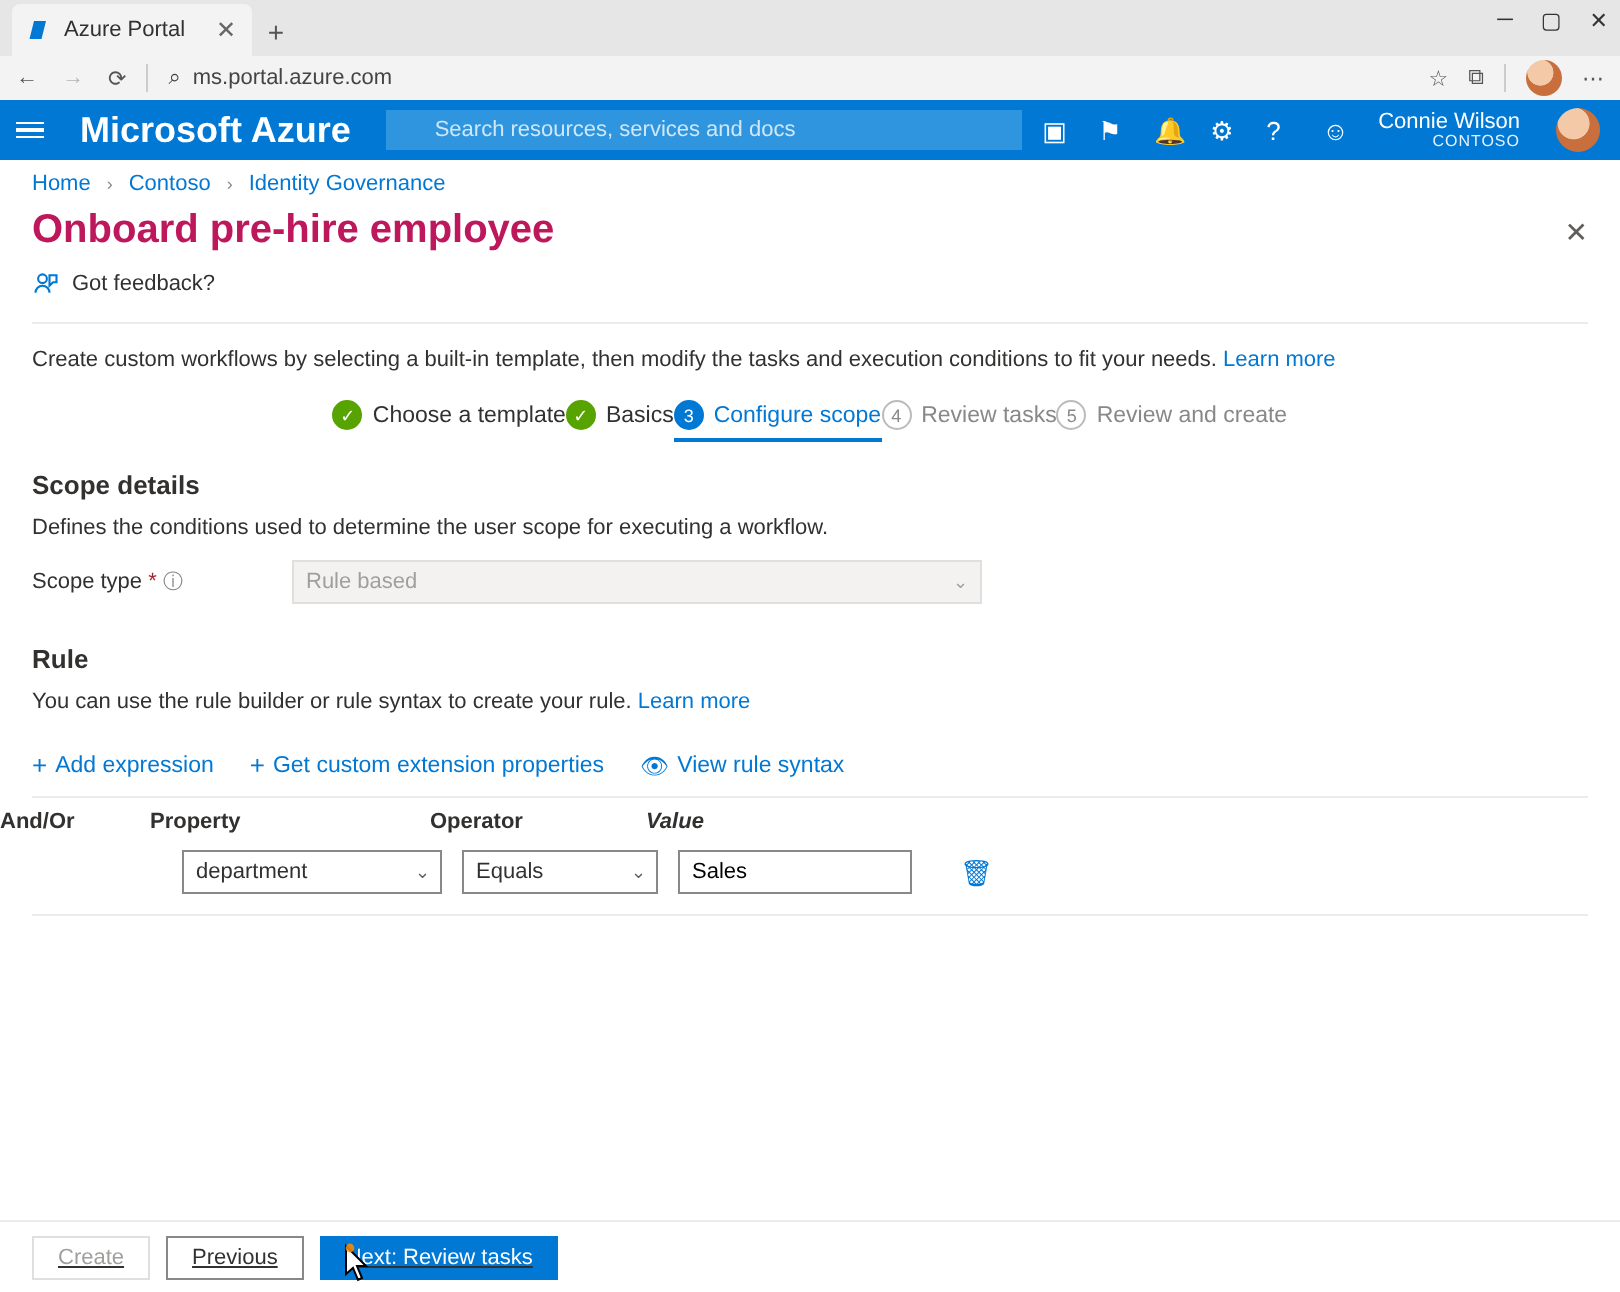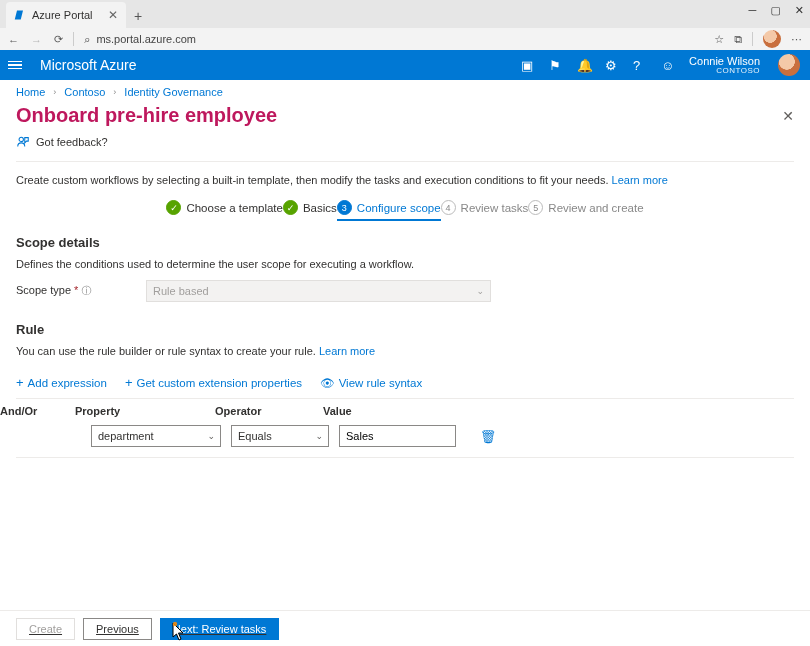--- a/index.html
+++ b/index.html
@@ -17,21 +17,21 @@
 .addr-bar .sep { width:1px; height:14px; background:#ccc; }
 .addr-bar .url { flex: 1; color: #444; display:flex; align-items:center; gap:6px; }
 .addr-bar .right-icons { display: flex; gap: 10px; align-items:center; }
 .avatar-small { width:18px; height:18px; border-radius:50%; background: radial-gradient(circle at 40% 35%, #f4c9a8 40%, #c96f3e 42%); }
 .win-controls { position:absolute; top:4px; right:6px; display:flex; gap:14px; font-size:11px; color:#333; }
 
 
 .azure-bar { background:#0078d4; height:30px; display:flex; align-items:center; color:#fff; padding:0 10px 0 0; gap:10px; }
 .hamburger { width:30px; display:flex; flex-direction:column; gap:2px; align-items:center; justify-content:center; height:30px; }
 .hamburger span { width:14px; height:1.5px; background:#fff; }
-.brand { font-size:14px; font-weight:400; margin-right:8px; }
+.brand { font-size:18px; font-weight:700; margin-right:8px; }
 .search-box { background:#2f95df; border:none; width:100%; height:20px; padding:0 8px 0 24px; color:#fff; font-size:11px; position:relative; }
 .search-box::placeholder { color:#d0e7f7; }
 .search-container { position:relative; flex:1; max-width:420px; }
 .search-container .sicon { position:absolute; left:6px; top:3px; color:#d0e7f7; font-size:12px; }
 .azure-right { margin-left:auto; display:flex; align-items:center; gap:14px; }
 .azure-right svg, .azure-right .ico { width:14px; height:14px; fill:#fff; color:#fff; font-size:13px; }
 .user-block { text-align:right; line-height:1.1; padding-right:4px; }
 .user-name { font-size:11px; }
 .user-org { font-size:8px; letter-spacing:0.5px; opacity:0.9; }
 .avatar-big { width:22px; height:22px; border-radius:50%; background: radial-gradient(circle at 40% 35%, #f4c9a8 40%, #c96f3e 42%); }
@@ -80,21 +80,21 @@
 
 .actions-row { display:flex; gap:18px; padding:4px 16px 8px; font-size:11.5px; }
 .link-action { color:#0078d4; display:flex; align-items:center; gap:4px; cursor:pointer; }
 .link-action .plus { font-size:13px; font-weight:400; }
 
 
 .rule-header { display:flex; padding:4px 0; font-size:11px; font-weight:600; color:#323130; }
 .col-andor { width:75px; }
 .col-prop { width:140px; }
 .col-op { width:108px; }
-.col-val { width:120px; }
+.col-val { width:120px;font-style:italic; }
 .rule-row { display:flex; padding:4px 16px 10px; align-items:center; gap:0; }
 .rule-row .col-andor { width:75px; }
 .dd { height:22px; border:1px solid #8a8886; background:#fff; font-size:11px; padding:0 18px 0 6px; display:flex; align-items:center; position:relative; margin-right:10px; }
 .dd .chev { position:absolute; right:5px; font-size:9px; color:#605e5c; }
 .dd.prop { width:130px; }
 .dd.op { width:98px; }
 .txt-input { height:22px; width:117px; border:1px solid #8a8886; padding:0 6px; font-size:11px; }
 .del-icon { margin-left:24px; color:#0078d4; font-size:13px; }
 .rule-hr { border:none; border-top:1px solid #edebe9; margin:0 16px 2px; }
 
@@ -145,20 +145,24 @@
   </div>
 </div>
 
 <div class="azure-bar">
   <div class="hamburger">
       <span></span>
       <span></span>
       <span></span>
     </div>
   <div class="brand">Microsoft Azure</div>
+  <div class="search-container">
+    <span class="sicon">⌕</span>
+    <input class="search-box" placeholder="Search resources, services and docs" style="">
+  </div>
   <div class="azure-right">
     <span class="ico">▣</span>
     <span class="ico">⚑</span>
     <span class="ico">🔔</span>
     <span class="ico">⚙</span>
     <span class="ico">?</span>
     <span class="ico">☺</span>
     <div class="user-block">
       <div class="user-name">Connie Wilson</div>
       <div class="user-org">CONTOSO</div>

